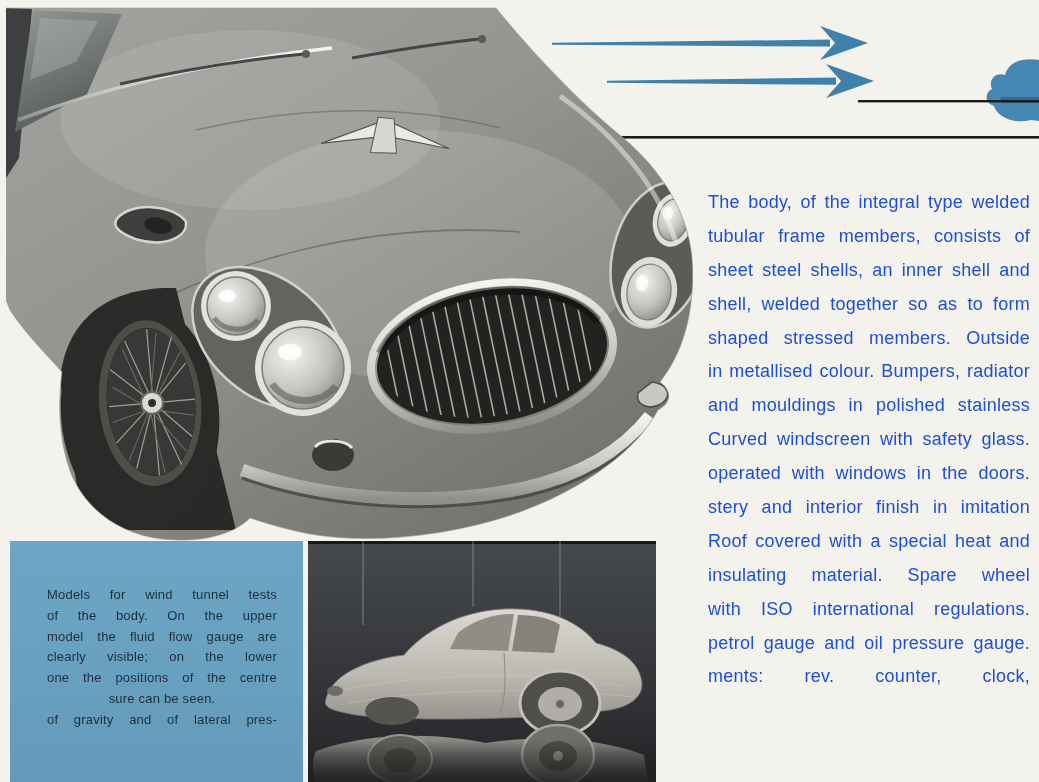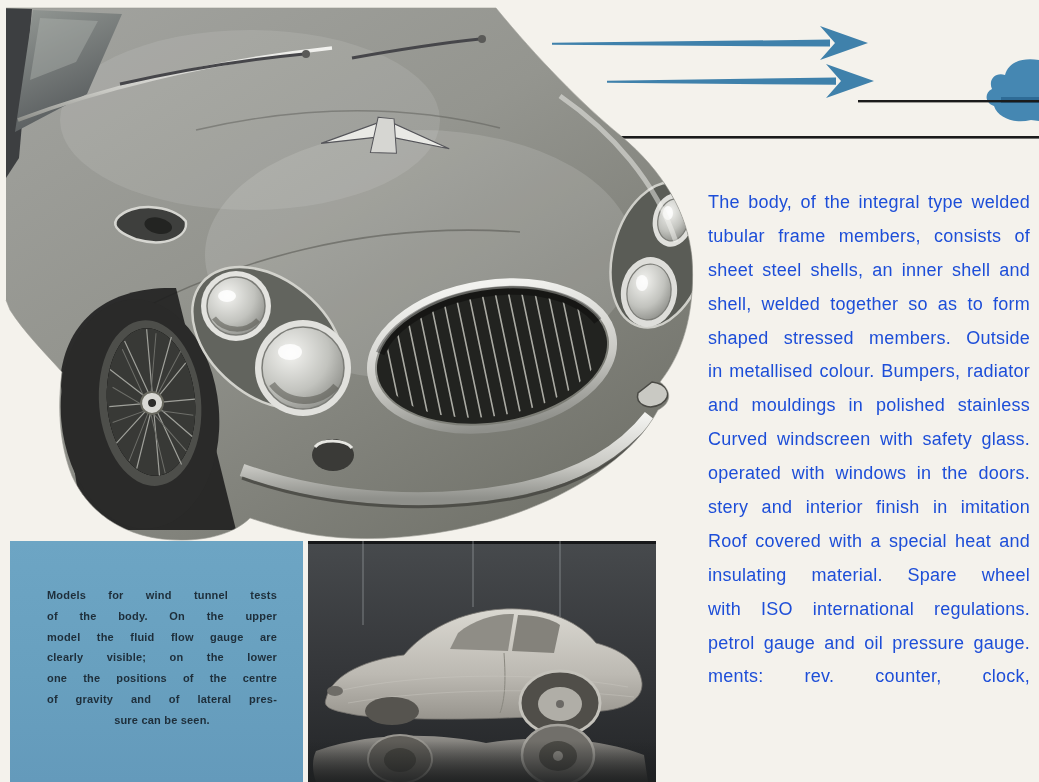--- a/index.html
+++ b/index.html
@@ -22,21 +22,21 @@
     text-align:justify;text-align-last:justify;text-justify:inter-word;
   }
   
   .caption-box{
     position:absolute;left:10px;top:541px;width:293px;height:241px;z-index:2;
     background:linear-gradient(180deg,#6da5c4 0%,#68a0bf 55%,#649abb 100%);
   }
   .caption-text{padding:44px 26px 0 37px;}
   .caption-text .cline{
     height:20.8px;line-height:20.8px;overflow:hidden;
-    font-size:11px;font-weight:700;letter-spacing:.2px;color:#1e2e3a;
+    font-size:13px;font-weight:400;letter-spacing:.2px;color:#1e2e3a;
     text-align:justify;text-align-last:justify;
   }
   .caption-text .cline.center{text-align:center;text-align-last:center;}
   
   .model-svg{position:absolute;left:308px;top:541px;width:348px;height:241px;z-index:2;}
 </style>
 </head>
 <body>
 
 <svg class="flow-svg" viewBox="0 0 1039 200" xmlns="http://www.w3.org/2000/svg" aria-hidden="true">
@@ -219,22 +219,22 @@
   <div class="line">ments: rev. counter, clock, speedometer,</div>
 </div>
 
 <div class="caption-box">
   <div class="caption-text">
     <div class="cline">Models for wind tunnel tests</div>
     <div class="cline">of the body. On the upper</div>
     <div class="cline">model the fluid flow gauge are</div>
     <div class="cline">clearly visible; on the lower</div>
     <div class="cline">one the positions of the centre</div>
+    <div class="cline center">sure can be seen.</div>
     <div class="cline">of gravity and of lateral pres-</div>
-    <div class="cline center">sure can be seen.</div>
   </div>
 </div>
 
 <svg class="model-svg" viewBox="0 0 348 241" xmlns="http://www.w3.org/2000/svg" aria-hidden="true">
   <defs>
     <linearGradient id="mpG" x1="0" y1="0" x2="0" y2="1">
       <stop offset="0" stop-color="#474a4d"></stop>
       <stop offset="0.55" stop-color="#343639"></stop>
       <stop offset="1" stop-color="#232527"></stop>
     </linearGradient>

